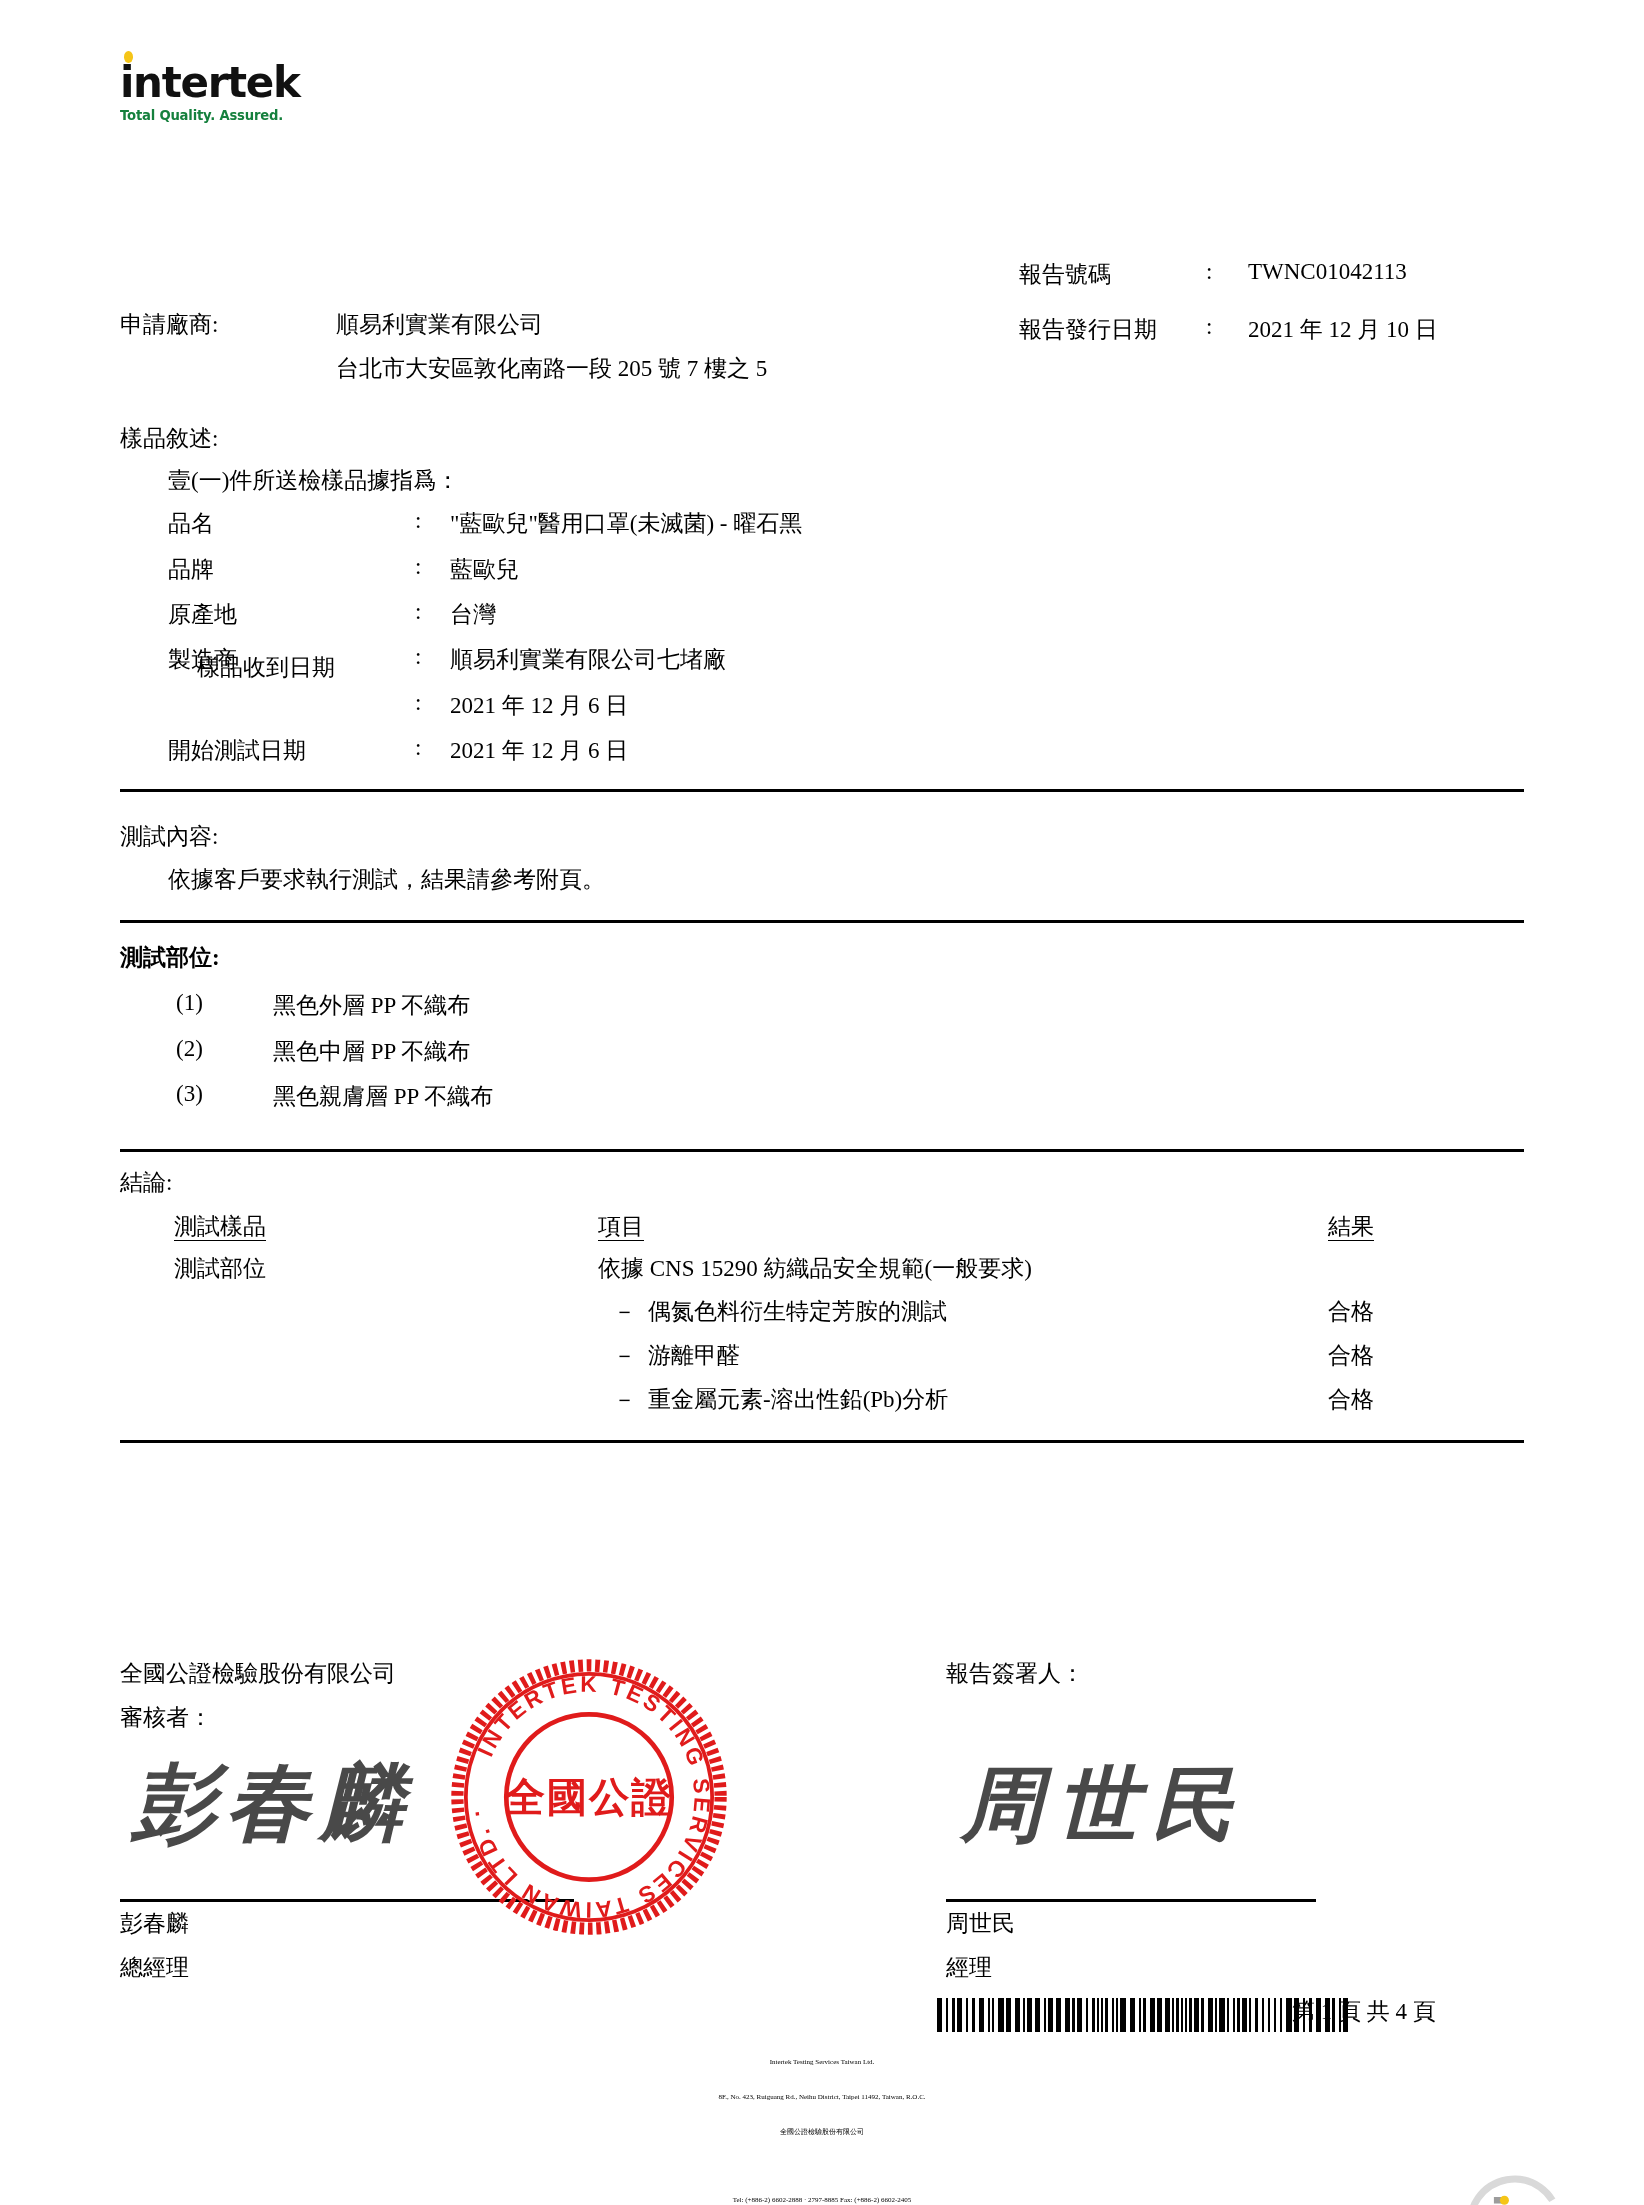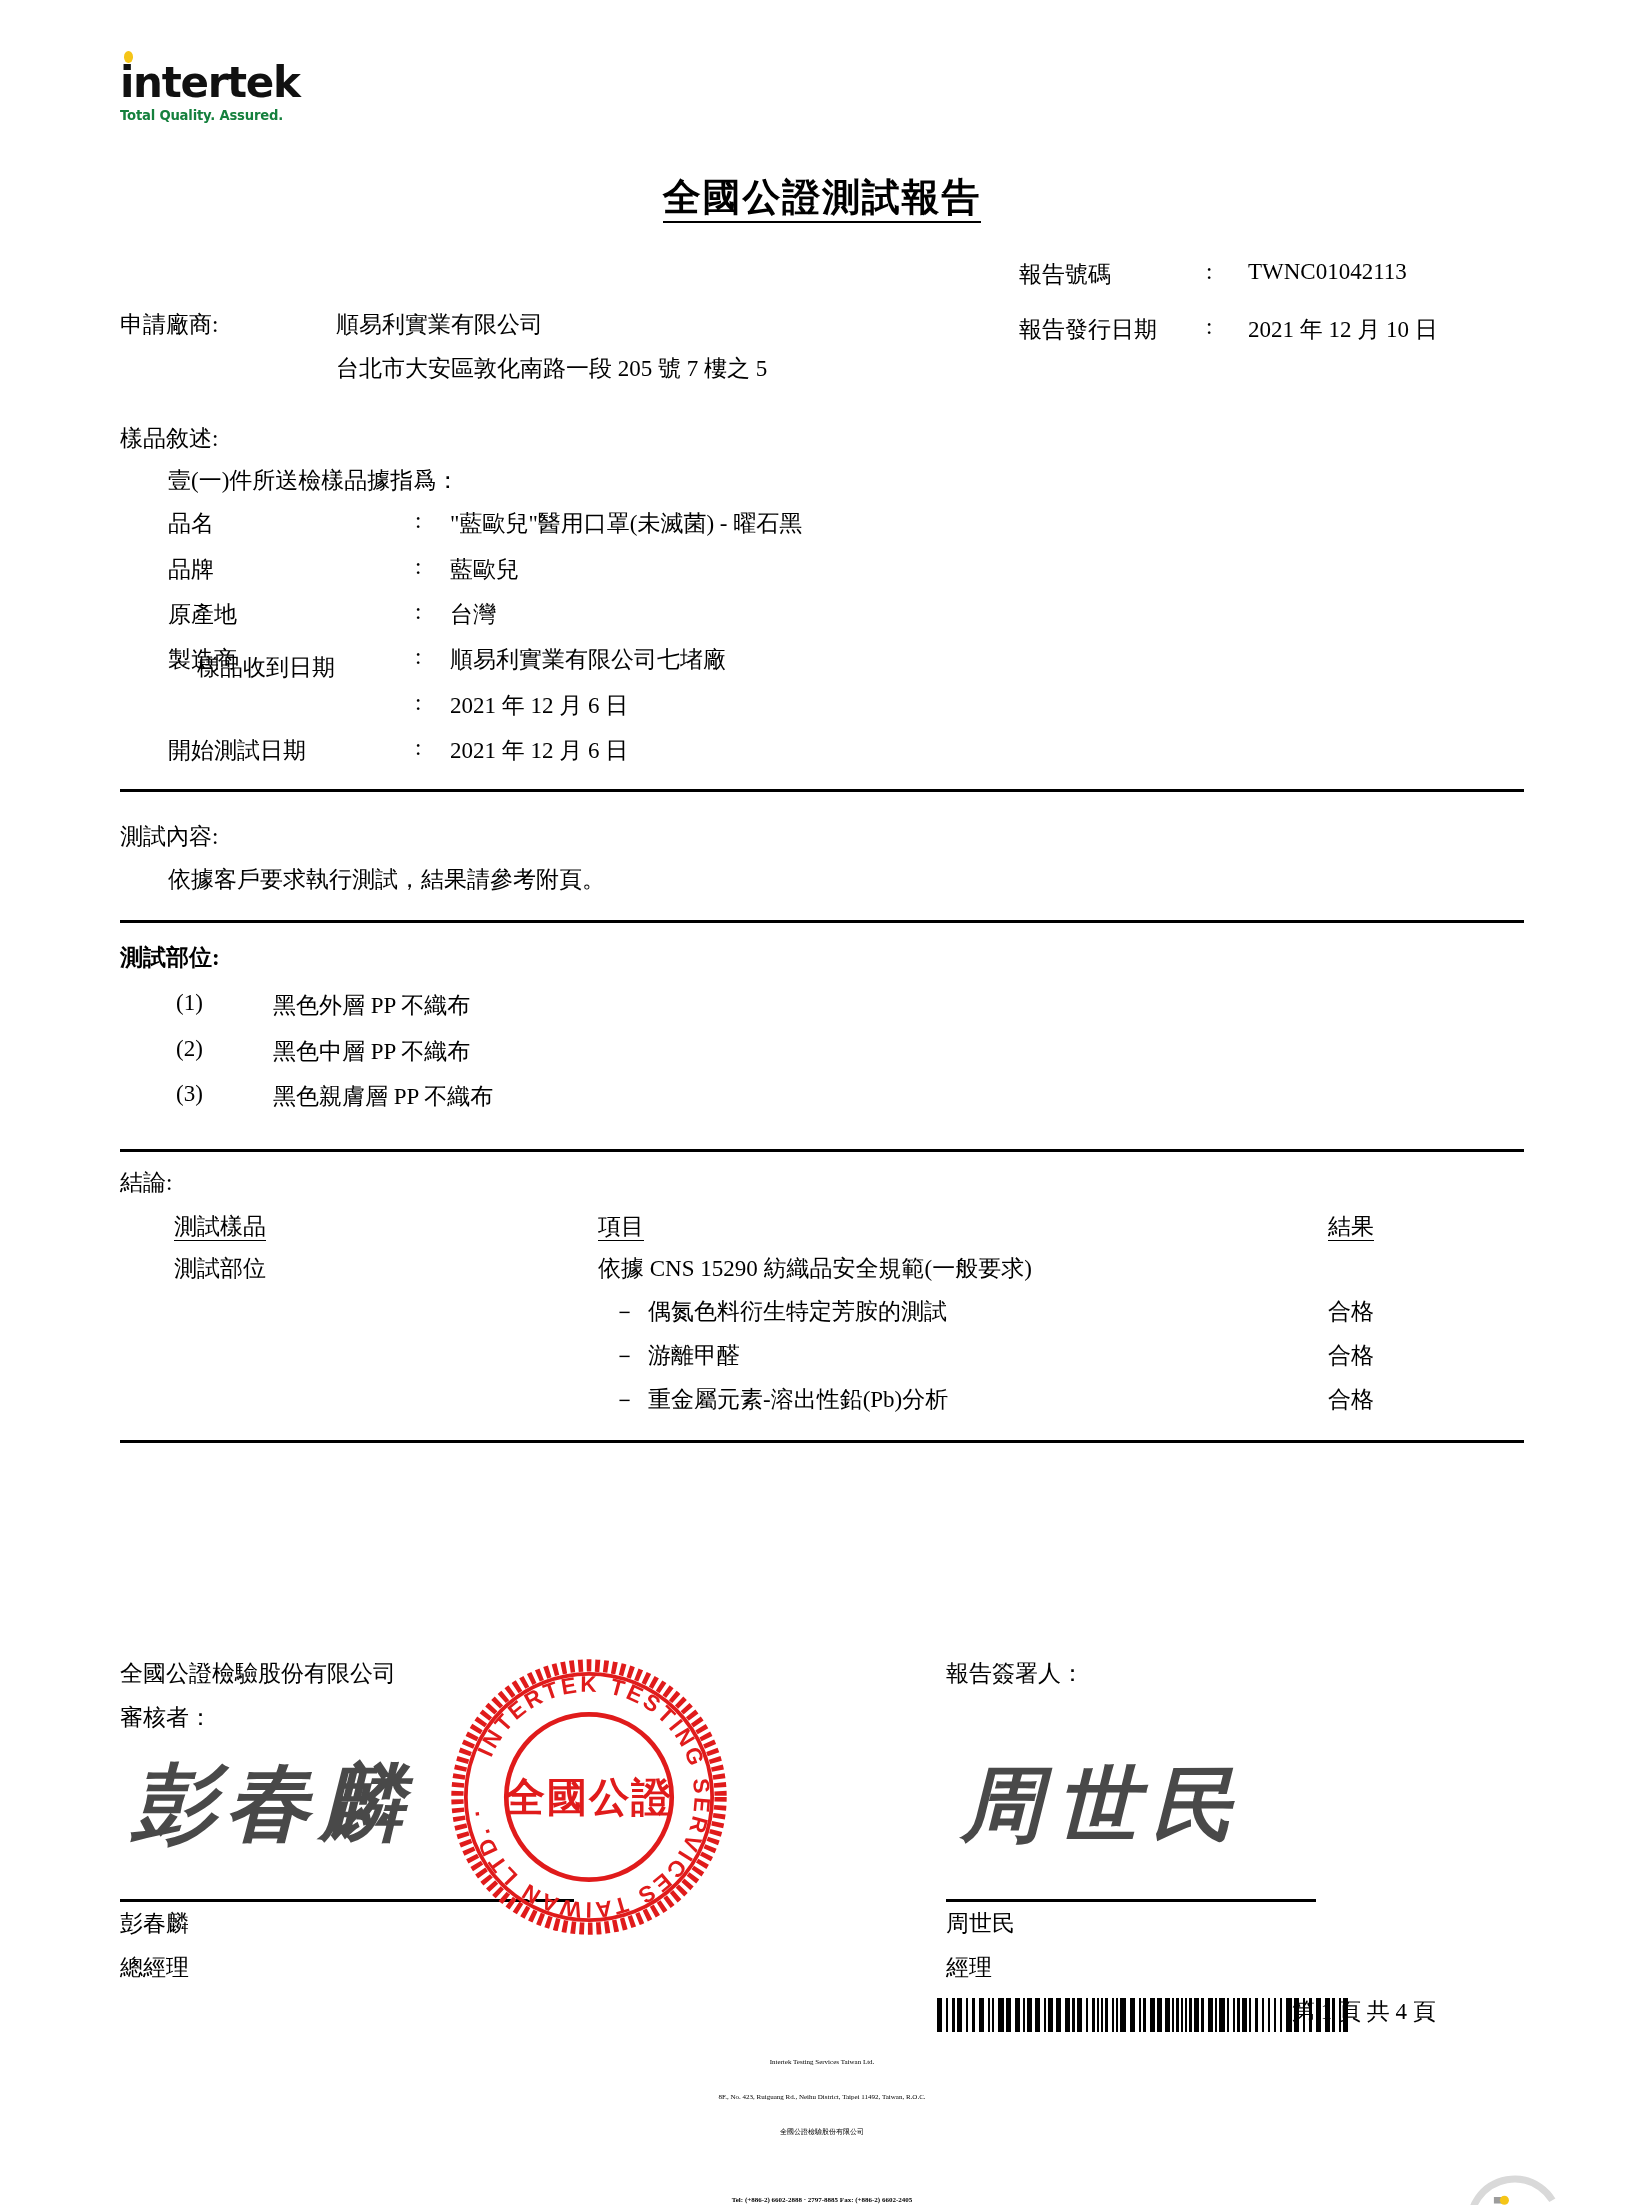--- a/index.html
+++ b/index.html
@@ -96,23 +96,20 @@
 <div class="page">
 
   <div class="logo-wrap">
     <div class="logo-word">
       <span class="logo-dot"></span>
       <span>intertek</span>
     </div>
     <div class="logo-tag">Total Quality. Assured.</div>
   </div>
 
-  <div class="doc-title">
-    <span>全國公證測試報告</span>
-  </div>
 
   <div class="t fz-lbl" style="left:1019px; top:259px;">報告號碼</div>
   <div class="t fz-lbl" style="left:1206px; top:259px;">:</div>
   <div class="t fz-lbl" style="left:1248px; top:259px;">TWNC01042113</div>
 
   <div class="t fz-lbl" style="left:1019px; top:314px;">報告發行日期</div>
   <div class="t fz-lbl" style="left:1206px; top:314px;">:</div>
   <div class="t fz-lbl" style="left:1248px; top:314px;">2021 年 12 月 10 日</div>
 
   <div class="t fz-lbl" style="left:120px; top:309px;">申請廠商:</div>
@@ -292,21 +289,21 @@
       <i style="width: 5.3px; margin-right: 2.2px;"></i>
       <i style="width: 2.2px; margin-right: 4px;"></i>
       <i style="width: 2.2px; margin-right: 2.2px;"></i>
       <i style="width: 5.3px; margin-right: 4px;"></i>
     </div>
   <div class="t fz-lbl" style="left:1292px; top:1996px;">第 1 頁 共 4 頁</div>
 
   <div class="footer f-en-b" style="top:2058px;">Intertek Testing Services Taiwan Ltd.</div>
   <div class="footer f-en" style="top:2093px;">8F., No. 423, Ruiguang Rd., Neihu District, Taipei 11492, Taiwan, R.O.C.</div>
   <div class="footer f-zh" style="top:2127px;">全國公證檢驗股份有限公司</div>
-  <div class="footer f-en" style="top:2196px;font-weight:bold;">Tel: (+886-2) 6602-2888 · 2797-8885   Fax: (+886-2) 6602-2405</div>
+  <div class="footer f-en" style="top:2196px;">Tel: (+886-2) 6602-2888 · 2797-8885   Fax: (+886-2) 6602-2405</div>
 
   <div class="inmark">
     <svg viewBox="0 0 100 100" xmlns="http://www.w3.org/2000/svg">
       <circle cx="50" cy="50" r="44" fill="none" stroke="#d9d9d9" stroke-width="7" stroke-dasharray="225 50" transform="rotate(35 50 50)"></circle>
       <text x="50" y="58" text-anchor="middle" font-family="'DejaVu Sans', sans-serif" font-size="46" font-weight="bold" fill="#9c9c9c">in</text>
       <circle cx="40" cy="27" r="4.5" fill="#f5c518"></circle>
       <circle cx="80" cy="76" r="4" fill="#f5c518"></circle>
     </svg>
   </div>
 

